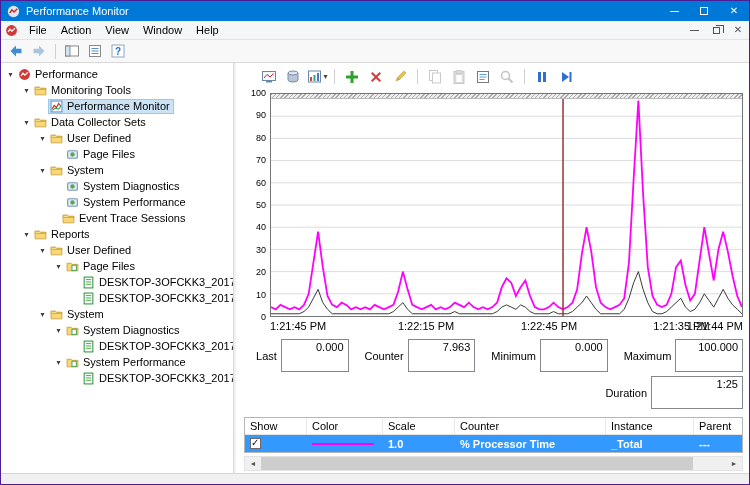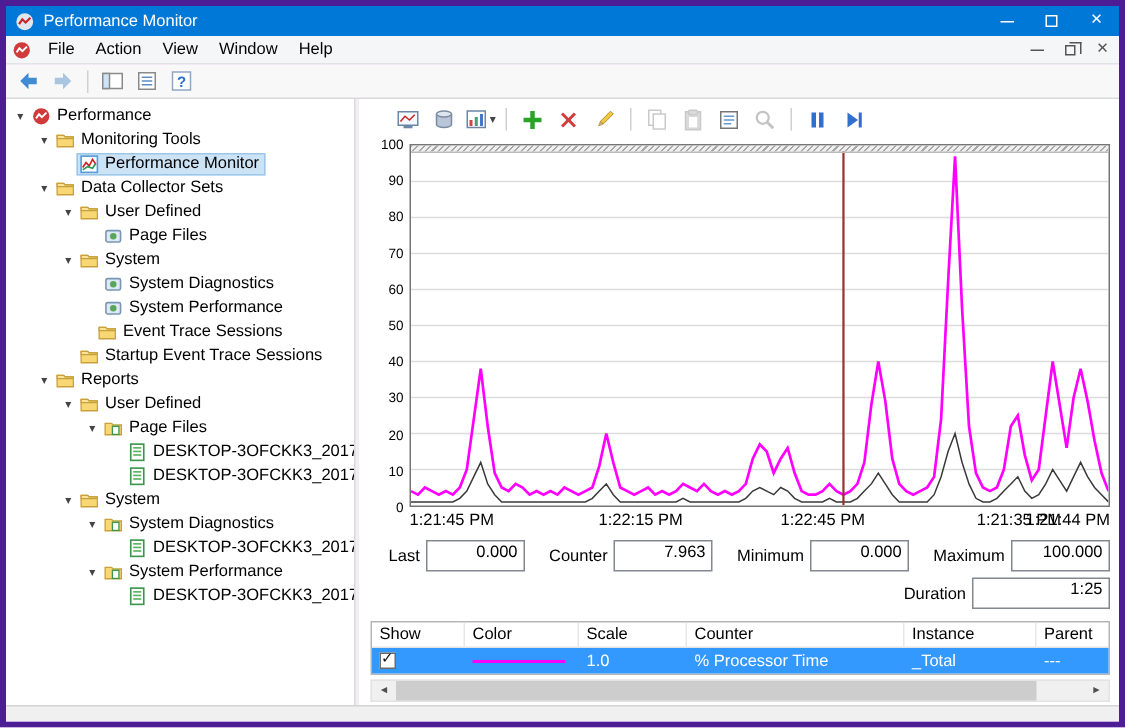--- a/index.html
+++ b/index.html
@@ -1,18 +1,18 @@
 <!DOCTYPE html>
 <html><head>
 <meta charset="utf-8">
 <style>
   *{margin:0;padding:0;box-sizing:border-box;}
   html,body{width:750px;height:485px;overflow:hidden;}
   body{font-family:"Liberation Sans","DejaVu Sans",sans-serif;font-size:11px;color:#000;background:#fff;}
-  .window{width:750px;height:485px;display:flex;flex-direction:column;border:4px solid #4c1d95;background:#f0abfc;}
+  .window{width:750px;height:485px;display:flex;flex-direction:column;border:1px solid #4c1d95;background:#fde047;}
 
   
   .titlebar{height:20px;background:#0078d7;color:#fff;display:flex;align-items:center;padding-left:6px;flex:0 0 auto;}
   .titlebar .app-ico{width:13px;height:13px;display:inline-flex;}
   .titlebar .title{margin-left:6px;flex:1;font-size:11px;}
   .win-btn{width:30px;height:20px;display:flex;align-items:center;justify-content:center;color:#fff;}
   .glyph-min{width:9px;height:1px;background:currentColor;display:inline-block;}
   .glyph-max{width:8px;height:8px;border:1px solid currentColor;display:inline-block;}
   .glyph-close{font-size:10px;line-height:1;}
 
@@ -56,29 +56,29 @@
   .plot{position:relative;grid-column:2;grid-row:1;border:1px solid #767676;background:#fff;overflow:hidden;}
   .plot svg{position:absolute;inset:0;width:100%;height:100%;display:block;}
   .hatch{position:absolute;top:0;left:0;right:0;height:5px;background:repeating-linear-gradient(135deg,#a8a8a8 0 1px,#efefef 1px 3px);border-bottom:1px solid #bbb;}
   .x-axis{position:relative;grid-column:2;grid-row:2;font-size:11px;}
   .x-label{position:absolute;top:3px;white-space:nowrap;}
 
   
   .stats{margin-top:7px;flex:0 0 auto;display:flex;flex-direction:column;gap:4px;}
   .stats-row{display:flex;align-items:center;justify-content:flex-end;gap:4px;}
   .stat-label{margin-left:12px;}
-  .stat-box{width:72px;height:21px;border:1px solid #828790;background:#fff;text-align:right;padding:1px 4px;font-size:11px;line-height:13px;}
+  .stat-box{width:72px;height:33px;border:1px solid #828790;background:#fff;text-align:right;padding:1px 4px;font-size:11px;line-height:13px;}
   .stat-box.wide{width:92px;}
 
   
   .legend{margin-top:8px;border:1px solid #b5b5b5;flex:0 0 auto;background:#fff;}
   .legend-header{display:flex;height:17px;align-items:center;border-bottom:1px solid #e3e3e3;}
   .lh-cell{height:17px;line-height:16px;padding-left:5px;border-right:1px solid #e8e8e8;}
   .legend-row{display:flex;height:17px;align-items:center;}
-  .legend-row.selected{background:#3399ff;color:#fff;}
+  .legend-row.selected{background:#3399ff;color:#fff;font-weight:bold;}
   .lg-cell{height:17px;display:flex;align-items:center;padding-left:5px;overflow:hidden;}
   .c-show{width:62px;flex:0 0 auto;}
   .c-color{width:76px;flex:0 0 auto;}
   .c-scale{width:72px;flex:0 0 auto;}
   .c-counter{flex:1;min-width:0;}
   .c-instance{width:88px;flex:0 0 auto;}
   .c-parent{width:48px;flex:0 0 auto;border-right:none;}
   .checkbox{width:11px;height:11px;background:#fff;border:1px solid #6a6a6a;position:relative;flex:0 0 auto;}
   .checkbox.checked::after{content:"✓";position:absolute;top:-2px;left:0;font-size:10px;color:#111;}
   .swatch{width:62px;height:2px;flex:0 0 auto;}
@@ -297,32 +297,20 @@
         <div class="tree-row" style="padding-left: 48px;">
           <span class="expander"></span>
           <span class="node-body">
             <span class="ticon">
               <svg viewBox="0 0 12 12" width="13" height="13">
                 <path d="M1 3 L1 10 L11 10 L11 4 L6 4 L5 3 Z" fill="#f8d775" stroke="#c9a13b" stroke-width="0.8"></path>
                 <path d="M1 5 L11 5 L11 4 L6 4 L5 3 L1 3 Z" fill="#fbe49a" stroke="#c9a13b" stroke-width="0.8"></path>
               </svg>
             </span>
             <span>Event Trace Sessions</span>
-          </span>
-        </div>
-        <div class="tree-row" style="padding-left: 36px;">
-          <span class="expander"></span>
-          <span class="node-body">
-            <span class="ticon">
-              <svg viewBox="0 0 12 12" width="13" height="13">
-                <path d="M1 3 L1 10 L11 10 L11 4 L6 4 L5 3 Z" fill="#f8d775" stroke="#c9a13b" stroke-width="0.8"></path>
-                <path d="M1 5 L11 5 L11 4 L6 4 L5 3 L1 3 Z" fill="#fbe49a" stroke="#c9a13b" stroke-width="0.8"></path>
-              </svg>
-            </span>
-            <span>Startup Event Trace Sessions</span>
           </span>
         </div>
         <div class="tree-row" style="padding-left: 20px;">
           <span class="expander">▾</span>
           <span class="node-body">
             <span class="ticon">
               <svg viewBox="0 0 12 12" width="13" height="13">
                 <path d="M1 3 L1 10 L11 10 L11 4 L6 4 L5 3 Z" fill="#f8d775" stroke="#c9a13b" stroke-width="0.8"></path>
                 <path d="M1 5 L11 5 L11 4 L6 4 L5 3 L1 3 Z" fill="#fbe49a" stroke="#c9a13b" stroke-width="0.8"></path>
               </svg>

